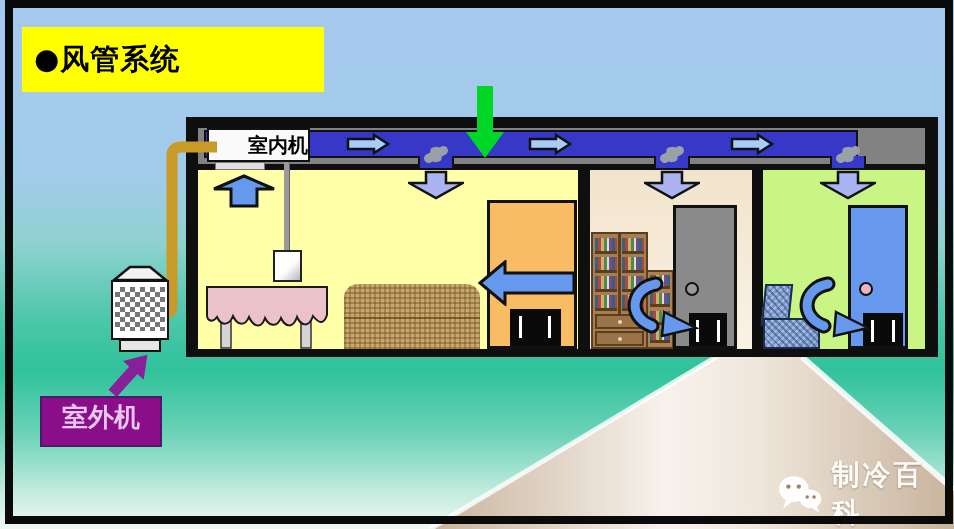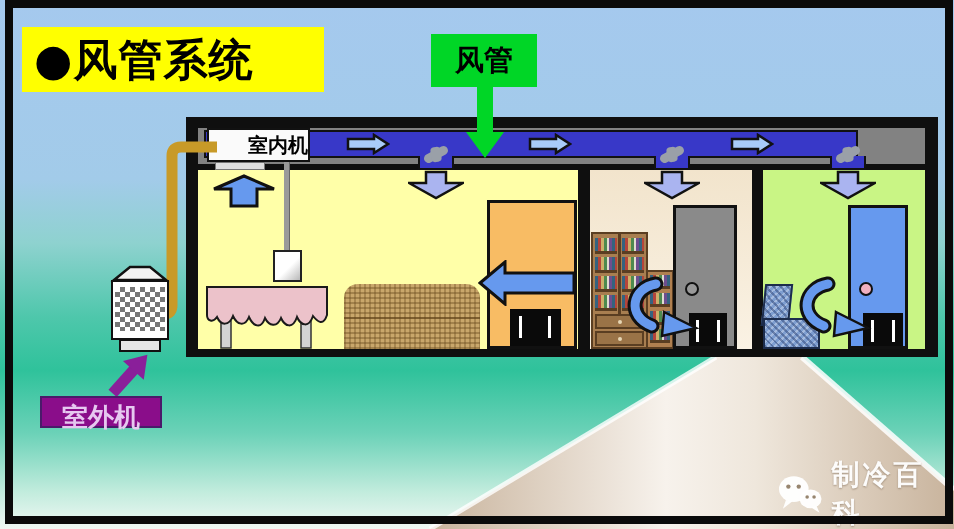--- a/index.html
+++ b/index.html
@@ -4,27 +4,27 @@
 <style>
   html,body{margin:0;padding:0;background:#fff;}
   #slide{position:relative;width:954px;height:529px;overflow:hidden;
     font-family:"DejaVu Sans","Liberation Sans",sans-serif;
     background:linear-gradient(180deg,#a5c9ee 0%,#a2cbe9 34%,#8ed2cf 46%,#4ec7ab 60%,#2fc29b 70%,#6cd2b8 82%,#c2ecdd 93%,#f0f8f4 100%);}
   .abs{position:absolute;}
   
   #frame{left:5px;top:0;width:948px;height:524px;border:8px solid #0a0a0a;box-sizing:border-box;z-index:40;pointer-events:none;}
   
   #title{left:22px;top:27px;width:302px;height:65px;background:#ffff00;color:#000;
-    font-size:44px;font-weight:bold;line-height:65px;padding-left:12px;box-sizing:border-box;letter-spacing:1px;z-index:20;}
+    font-size:29px;font-weight:bold;line-height:65px;padding-left:12px;box-sizing:border-box;letter-spacing:1px;z-index:20;}
   #duct-callout{left:431px;top:34px;width:106px;height:53px;background:#00d626;color:#000;
     font-size:29px;font-weight:bold;line-height:53px;text-align:center;z-index:20;}
   #duct-callout-stem{left:477px;top:86px;width:16px;height:50px;background:#00d626;z-index:20;}
   #duct-callout-head{left:466px;top:132px;width:0;height:0;border-left:19px solid transparent;
     border-right:19px solid transparent;border-top:26px solid #00d626;z-index:20;}
-  #outdoor-label{left:40px;top:396px;width:122px;height:32px;background:#8a0d8a;border:2px solid #4a1a6a;
+  #outdoor-label{left:40px;top:396px;width:122px;height:51px;background:#8a0d8a;border:2px solid #4a1a6a;
     color:#e6c8f0;font-size:26px;font-weight:bold;line-height:39px;text-align:center;box-sizing:border-box;z-index:20;}
   
   #building{left:186px;top:117px;width:752px;height:240px;background:#0f0f0f;}
   #ceiling{left:198px;top:128px;width:727px;height:36px;background:#828282;}
   #ceiling-line{left:198px;top:164px;width:727px;height:6px;background:#0f0f0f;}
   #duct{left:204px;top:130px;width:654px;height:28px;background:#3838c8;border:2px solid #111;box-sizing:border-box;}
   .stub{top:156px;width:36px;height:14px;background:#3838c8;border:2px solid #111;border-top:none;box-sizing:border-box;}
   .damper{top:150px;width:26px;height:9px;background:#9aa0a8;border-radius:5px;transform:rotate(-28deg);}
   .damper:after{content:"";position:absolute;left:8px;top:-3px;width:10px;height:15px;background:#9aa0a8;border-radius:4px;transform:rotate(18deg);}
   #indoor-label{left:207px;top:128px;width:103px;height:34px;background:#fafafa;border:2px solid #111;box-sizing:border-box;
@@ -224,20 +224,19 @@
   </div>
   <div class="abs" id="ou-base"></div>
   <svg class="abs" style="left:102px;top:346px" width="56" height="56" viewBox="0 0 56 56">
     <g transform="rotate(-48 28 28)" fill="#8a1f9a">
       <rect x="2" y="22.5" width="32" height="11"></rect>
       <polygon points="33,14 54,28 33,42"></polygon>
     </g>
   </svg>
   <div class="abs" id="outdoor-label">室外机</div>
 
-  <div class="abs" id="duct-callout">风管</div>
   <div class="abs" id="duct-callout-stem"></div>
   <div class="abs" id="duct-callout-head"></div>
 
   <div class="abs" id="title">●风管系统</div>
 
   <div class="abs" id="frame"></div>
 </div>
 
 </body></html>

